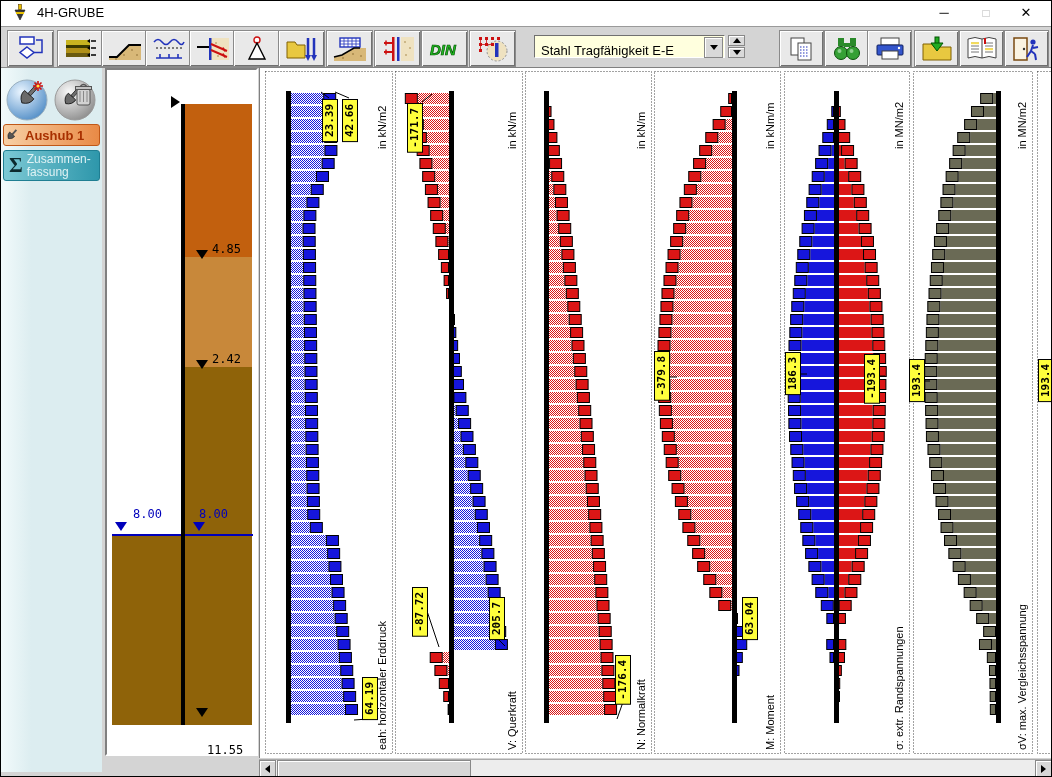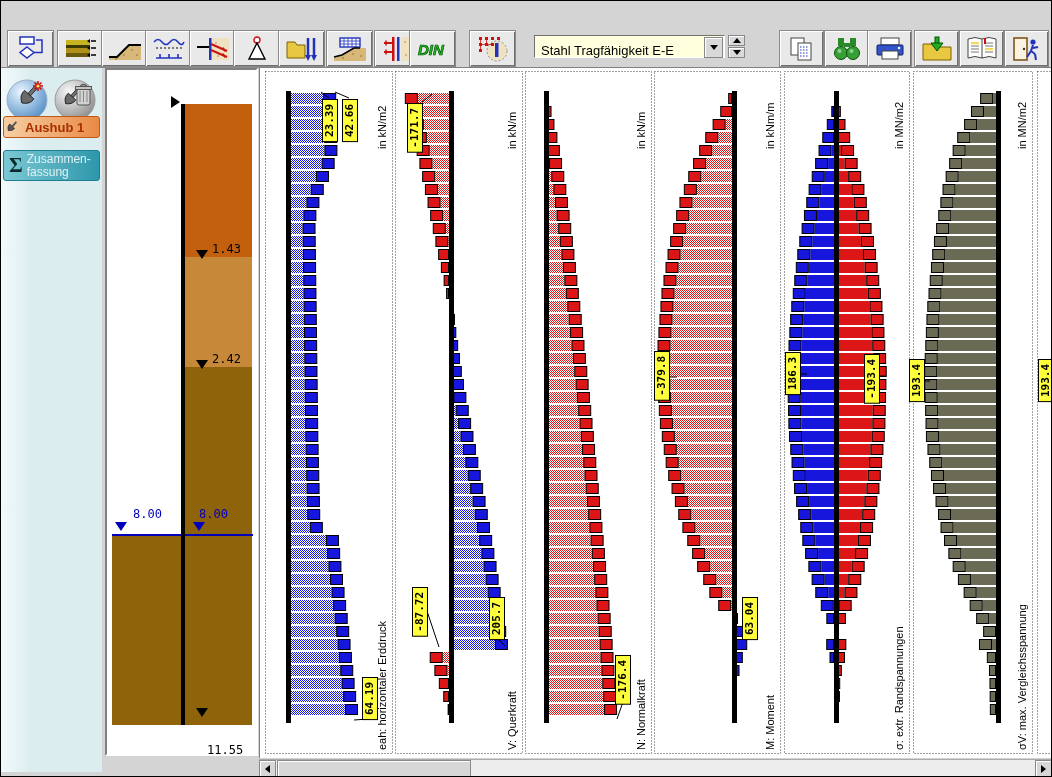--- a/index.html
+++ b/index.html
@@ -22,21 +22,21 @@
          box-shadow:inset 1px 1px 0 #fff;display:flex;align-items:center;justify-content:center;}
   .spinner{position:absolute;left:727px;top:8px;width:17px;height:23px;}
   .spin{position:absolute;left:0;width:17px;height:11px;background:#D9D9D9;border:1px solid #888;box-sizing:border-box;
         box-shadow:inset 1px 1px 0 #fff;display:flex;align-items:center;justify-content:center;}
   .tri-up-s{width:0;height:0;border-left:4px solid transparent;border-right:4px solid transparent;border-bottom:5px solid #000;}
   .tri-dn-s{width:0;height:0;border-left:4px solid transparent;border-right:4px solid transparent;border-top:5px solid #000;}
   
   .sidebar{position:absolute;left:0;top:67px;width:101px;height:704px;background:linear-gradient(90deg,#F2FAFB 0%,#DCEDF0 30%);}
   .roundbtn{position:absolute;top:9px;width:45px;height:45px;}
   .sbtn{position:absolute;left:2px;width:97px;border-radius:3px;box-sizing:border-box;cursor:default;}
-  .sbtn-aushub{top:48px;height:22px;background:linear-gradient(90deg,#F7CFA4,#E98A46);border:1px solid #C05818;
+  .sbtn-aushub{top:56px;height:22px;background:linear-gradient(90deg,#F7CFA4,#E98A46);border:1px solid #C05818;
                display:flex;align-items:center;}
   .sbtn-aushub .lbl{font-size:13px;font-weight:bold;color:#A83000;margin-left:6px;}
   .sbtn-sum{top:82px;height:31px;background:linear-gradient(90deg,#7BC8D4,#2E97AB);border:1px solid #1F7E92;
             display:flex;align-items:center;}
   .sbtn-sum .sym{font-size:21px;font-weight:bold;color:#0c2a2e;margin:0 4px 0 5px;font-family:"Liberation Serif",serif;}
   .sbtn-sum .lbl{font-size:12px;color:#DFF2F4;line-height:13px;}
   
   .soil{position:absolute;left:104px;top:67px;width:153px;height:688px;background:#fff;
         border:2px solid;border-color:#808080 #FFFFFF #FFFFFF #808080;box-sizing:border-box;}
   .abs{position:absolute;}
@@ -56,20 +56,33 @@
   .sc-thumb{position:absolute;left:18px;top:0;width:194px;height:17px;background:#D7D7D7;border:1px solid #888;
           box-sizing:border-box;box-shadow:inset 1px 1px 0 #fff;}
   .tri-l{width:0;height:0;border-top:4px solid transparent;border-bottom:4px solid transparent;border-right:5px solid #000;}
   .tri-r{width:0;height:0;border-top:4px solid transparent;border-bottom:4px solid transparent;border-left:5px solid #000;}
 </style>
 </head>
 <body>
 
 <div id="app">
 
+  <div class="titlebar">
+    <span class="title-icon">
+      <svg width="18" height="18" viewBox="0 0 18 18">
+        <rect x="7.5" y="0.5" width="3" height="5" fill="#E8C000" stroke="#604000" stroke-width="0.6"></rect>
+        <polygon points="4,6 14,6 9,16" fill="#383838" stroke="#101010" stroke-width="0.6"></polygon>
+        <rect x="5" y="8" width="8" height="2" fill="#E8C000"></rect>
+      </svg>
+    </span>
+    <span class="title-text">4H-GRUBE</span>
+    <span class="winbtn" style="right:92px;">─</span>
+    <span class="winbtn max" style="right:50px;">□</span>
+    <span class="winbtn" style="right:10px;">✕</span>
+  </div>
 
   <div class="toolbar">
     <div class="tbtn" style="left:6px">
       <svg width="34" height="28" viewBox="0 0 34 28">
         <rect x="6" y="2" width="14" height="7" fill="#fff" stroke="#2233BB" stroke-width="1.5"></rect>
         <polygon points="13,12 20,17.5 13,23 6,17.5" fill="#fff" stroke="#2233BB" stroke-width="1.5"></polygon>
         <path d="M20 17.5 H28 V5 H22" fill="none" stroke="#2233BB" stroke-width="1.5"></path>
       </svg>
     </div>
     <div class="tbtn" style="left:56px">
@@ -151,21 +164,21 @@
         <rect x="20" y="2" width="13" height="24" fill="#EFE2C0"></rect>
         <circle cx="24" cy="7" r="0.8" fill="#a08040"></circle>
           <circle cx="29" cy="13" r="0.8" fill="#a08040"></circle>
           <circle cx="25" cy="20" r="0.8" fill="#a08040"></circle>
         <rect x="11" y="2" width="2.5" height="24" fill="#CC1111"></rect>
         <path d="M3 8 h8 M3 17 h8" stroke="#CC1111" stroke-width="2"></path>
         <path d="M5 5.5 v5 M5 14.5 v5" stroke="#CC1111" stroke-width="1.5"></path>
         <rect x="16" y="2" width="2.5" height="24" fill="#2233BB"></rect>
       </svg>
     </div>
-    <div class="tbtn" style="left:408px">
+    <div class="tbtn" style="left:420px">
       <svg width="34" height="28" viewBox="0 0 34 28">
         <text x="2" y="20" font-family="Liberation Sans,sans-serif" font-size="15" font-weight="bold" font-style="italic" fill="#22BB22" stroke="#005500" stroke-width="0.7">DIN</text>
       </svg>
     </div>
     <div class="tbtn" style="left:468px">
       <svg width="34" height="28" viewBox="0 0 34 28">
         <circle cx="21" cy="16" r="10" fill="#EFE2C0" stroke="#909090" stroke-dasharray="2 2"></circle>
         <g fill="#CC1111">
             <rect x="3" y="2" width="3" height="3"></rect>
             <rect x="9" y="2" width="3" height="3"></rect>
@@ -314,21 +327,21 @@
 
   <div class="soil">
     <div class="abs" style="left:78px;top:34px;width:67px;height:153px;background:#C2600E;"></div>
     <div class="abs" style="left:78px;top:187px;width:67px;height:110px;background:#C8883A;"></div>
     <div class="abs" style="left:78px;top:297px;width:67px;height:358px;background:#8F6309;"></div>
     <div class="abs" style="left:5px;top:465px;width:69px;height:190px;background:#8F6309;"></div>
     <div class="abs" style="left:5px;top:464px;width:141px;height:2px;background:#0000BB;"></div>
     <div class="abs" style="left:74px;top:34px;width:4px;height:621px;background:#000;"></div>
     <div class="abs tri-right-k" style="left:64px;top:26px;"></div>
 
-    <div class="abs mono" style="left:105px;top:172px;">1.43</div>
+    <div class="abs mono" style="left:105px;top:172px;">4.85</div>
     <div class="abs tri-down-k" style="left:89px;top:180px;"></div>
     <div class="abs mono" style="left:105px;top:282px;">2.42</div>
     <div class="abs tri-down-k" style="left:89px;top:290px;"></div>
     <div class="abs mono blue" style="left:26px;top:437px;">8.00</div>
     <div class="abs tri-down-b" style="left:8px;top:452px;"></div>
     <div class="abs mono blue" style="left:92px;top:437px;">8.00</div>
     <div class="abs tri-down-b" style="left:86px;top:452px;"></div>
     <div class="abs mono" style="left:100px;top:628px;margin-top:45px;">11.55</div>
     <div class="abs tri-down-k" style="left:89px;top:638px;"></div>
   </div>

